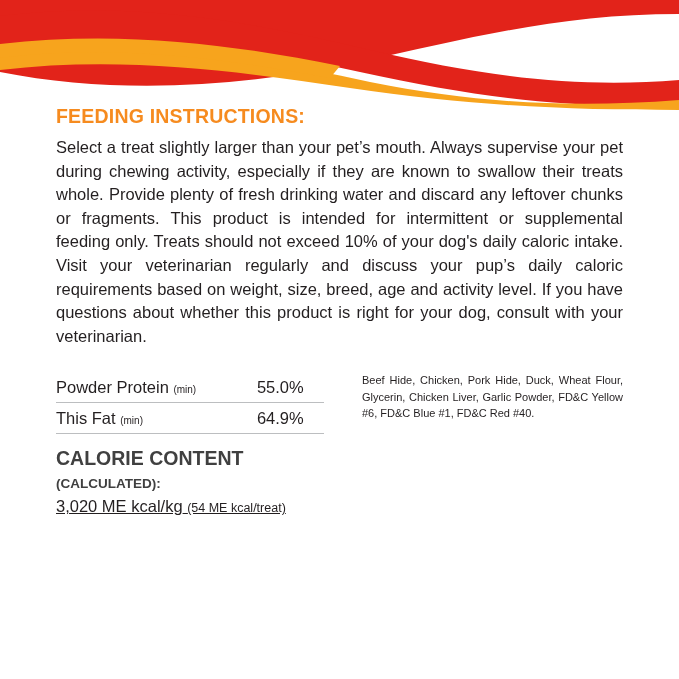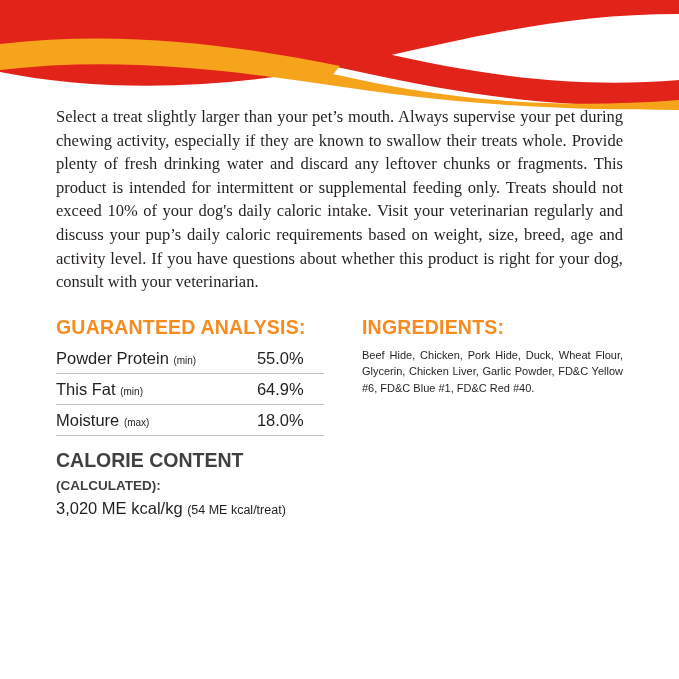--- a/index.html
+++ b/index.html
@@ -46,21 +46,20 @@
     letter-spacing: 0.2px;
     margin: 0 0 8px 0;
   }
 
   .feeding-body {
     font-size: 16.5px;
     line-height: 1.43;
     text-align: justify;
     color: #231f20;
     margin: 0;
-    font-family: Liberation Serif, serif;
   }
 
   
   .columns {
     display: flex;
     margin-top: 22px;
   }
   .col-left {
     width: 278px;
     flex: 0 0 278px;
@@ -100,20 +99,21 @@
     font-size: 19.5px;
     font-weight: bold;
     margin: 13px 0 4px 0;
   }
   .calorie-title .calc {
     font-size: 13.5px;
     font-weight: bold;
   }
   .calorie-value {
     font-size: 16.5px;
+    text-decoration: underline;
   }
   .calorie-value .per-treat {
     font-size: 12.5px;
   }
 
   .ingredients-body {
     font-size: 11px;
     line-height: 1.5;
     text-align: justify;
     margin: 2px 0 0 0;
@@ -130,53 +130,48 @@
   <svg width="679" height="110" viewBox="0 0 679 110" xmlns="http://www.w3.org/2000/svg">
     <path d="M0,0 L679,0 L679,14 C560,14 470,38 360,62 C250,86 120,96 0,72 Z" fill="#e2231a"></path>
     <path d="M0,16 C140,0 250,22 370,50 C490,78 580,88 679,80 L679,104 C575,110 480,98 360,72 C240,46 130,28 0,44 Z" fill="#e2231a"></path>
     <path d="M0,52 C130,36 250,56 370,82 C480,104 575,108 679,100 L679,110 C570,110 470,106 350,88 C230,70 120,56 0,70 Z" fill="#f7a41d"></path>
     <path d="M0,44 C120,30 230,44 340,66 L330,78 C220,58 115,44 0,58 Z" fill="#f7a41d"></path>
   </svg>
 </div>
 
 <div class="content">
 
+  <h2 class="section-title">FEEDING INSTRUCTIONS:</h2>
   <p class="feeding-body">Select a treat slightly larger than your pet’s mouth. Always supervise your pet during chewing activity, especially if they are known to swallow their treats whole. Provide plenty of fresh drinking water and discard any leftover chunks or fragments. This product is intended for intermittent or supplemental feeding only. Treats should not exceed 10% of your dog's daily caloric intake. Visit your veterinarian regularly and discuss your pup’s daily caloric requirements based on weight, size, breed, age and activity level. If you have questions about whether this product is right for your dog, consult with your veterinarian.</p>
 
   <div class="columns">
 
     <div class="col-left">
-      <h2 class="section-title ga-heading">GUARANTEED ANALYSIS:</h2>
 
       <table class="ga-table">
         <tbody>
           <tr>
             <td class="nutrient"><span>Powder Protein</span> <span class="basis">(min)</span></td>
             <td class="value">55.0%</td>
           </tr>
           <tr>
             <td class="nutrient"><span>This Fat</span> <span class="basis">(min)</span></td>
             <td class="value">64.9%</td>
-          </tr>
-          <tr>
-            <td class="nutrient"><span>Moisture</span> <span class="basis">(max)</span></td>
-            <td class="value">18.0%</td>
           </tr>
         </tbody>
       </table>
 
       <h2 class="calorie-title">
         <span>CALORIE CONTENT</span>
         <span class="calc">(CALCULATED):</span>
       </h2>
       <div class="calorie-value">
         <span>3,020 ME kcal/kg</span>
         <span class="per-treat">(54 ME kcal/treat)</span>
       </div>
     </div>
 
     <div class="col-right">
-      <h2 class="section-title">INGREDIENTS:</h2>
       <p class="ingredients-body">Beef Hide, Chicken, Pork Hide, Duck, Wheat Flour, Glycerin, Chicken Liver, Garlic Powder, FD&amp;C Yellow #6, FD&amp;C Blue #1, FD&amp;C Red #40.</p>
     </div>
 
   </div>
 </div>
 
 </body></html>

